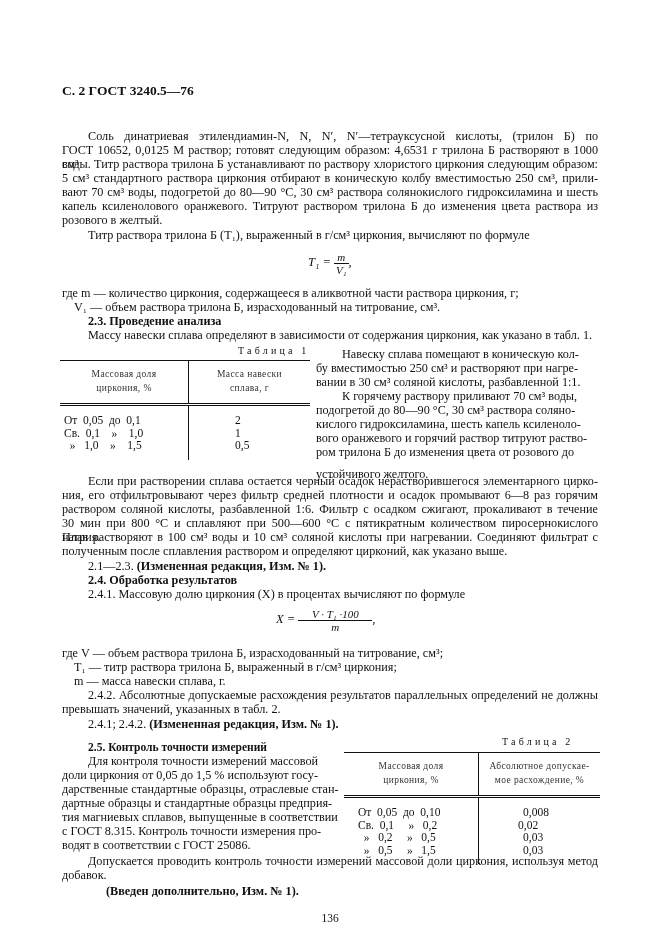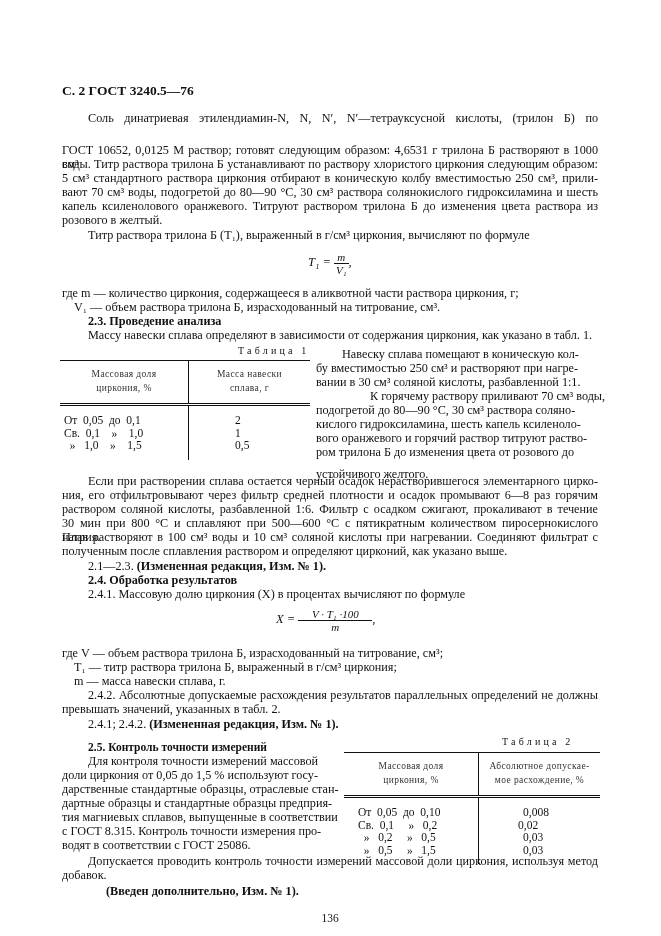--- a/index.html
+++ b/index.html
@@ -23,21 +23,21 @@
   .tcap { position: absolute; font-size: 10px; letter-spacing: 3.2px; }
   .pageno { position: absolute; top: 862px; left: 0; width: 536px; text-align: center; font-size: 11.5px; }
 </style>
 </head>
 <body>
 
 <div class="page">
 
   <div class="hdr">С. 2 ГОСТ 3240.5—76</div>
 
-  <div class="ln j" style="top:111px;left:26px;width:510px;">Соль динатриевая этилендиамин-N, N, N′, N′—тетрауксусной кислоты, (трилон Б) по</div>
+  <div class="ln j" style="top:129px;left:26px;width:510px;">Соль динатриевая этилендиамин-N, N, N′, N′—тетрауксусной кислоты, (трилон Б) по</div>
   <div class="ln j" style="top:143px;width:536px;">ГОСТ 10652, 0,0125 М раствор; готовят следующим образом: 4,6531 г трилона Б растворяют в 1000 см³</div>
   <div class="ln j" style="top:157px;width:536px;">воды. Титр раствора трилона Б устанавливают по раствору хлористого циркония следующим образом:</div>
   <div class="ln j" style="top:171px;width:536px;">5 см³ стандартного раствора циркония отбирают в коническую колбу вместимостью 250 см³, прили-</div>
   <div class="ln j" style="top:185px;width:536px;">вают 70 см³ воды, подогретой до 80—90 °С, 30 см³ раствора солянокислого гидроксиламина и шесть</div>
   <div class="ln j" style="top:199px;width:536px;">капель ксиленолового оранжевого. Титруют раствором трилона Б до изменения цвета раствора из</div>
   <div class="ln" style="top:213px;">розового в желтый.</div>
   <div class="ln" style="top:228px;left:26px;">Титр раствора трилона Б (T₁), выраженный в г/см³ циркония, вычисляют по формуле</div>
 
   <div class="formula" style="top:251px;left:246px;">
     <span>T₁ =</span>
@@ -75,21 +75,21 @@
       <tr>
           <td class="sep" style="white-space:pre;padding-bottom:8px;">  »   1,0    »    1,5</td>
           <td style="padding-left:46px;padding-bottom:8px;margin-top:39px;">0,5</td>
         </tr>
     </tbody>
   </table>
 
   <div class="ln" style="top:347px;left:280px;">Навеску сплава помещают в коническую кол-</div>
   <div class="ln" style="top:361px;left:254px;">бу вместимостью 250 см³ и растворяют при нагре-</div>
   <div class="ln" style="top:375px;left:254px;">вании в 30 см³ соляной кислоты, разбавленной 1:1.</div>
-  <div class="ln" style="top:389px;left:280px;margin-left:28px;">К горячему раствору приливают 70 см³ воды,</div>
+  <div class="ln" style="top:389px;left:280px;">К горячему раствору приливают 70 см³ воды,</div>
   <div class="ln" style="top:403px;left:254px;">подогретой до 80—90 °С, 30 см³ раствора соляно-</div>
   <div class="ln" style="top:417px;left:254px;">кислого гидроксиламина, шесть капель ксиленоло-</div>
   <div class="ln" style="top:431px;left:254px;">вого оранжевого и горячий раствор титруют раство-</div>
   <div class="ln" style="top:445px;left:254px;">ром трилона Б до изменения цвета от розового до</div>
   <div class="ln" style="top:459px;left:254px;margin-top:8px;">устойчивого желтого.</div>
 
   <div class="ln j" style="top:474px;left:26px;width:510px;">Если при растворении сплава остается черный осадок нерастворившегося элементарного цирко-</div>
   <div class="ln j" style="top:488px;width:536px;">ния, его отфильтровывают через фильтр средней плотности и осадок промывают 6—8 раз горячим</div>
   <div class="ln j" style="top:502px;width:536px;">раствором соляной кислоты, разбавленной 1:6. Фильтр с осадком сжигают, прокаливают в течение</div>
   <div class="ln j" style="top:516px;width:536px;">30 мин при 800 °С и сплавляют при 500—600 °С с пятикратным количеством пиросернокислого натрия.</div>

